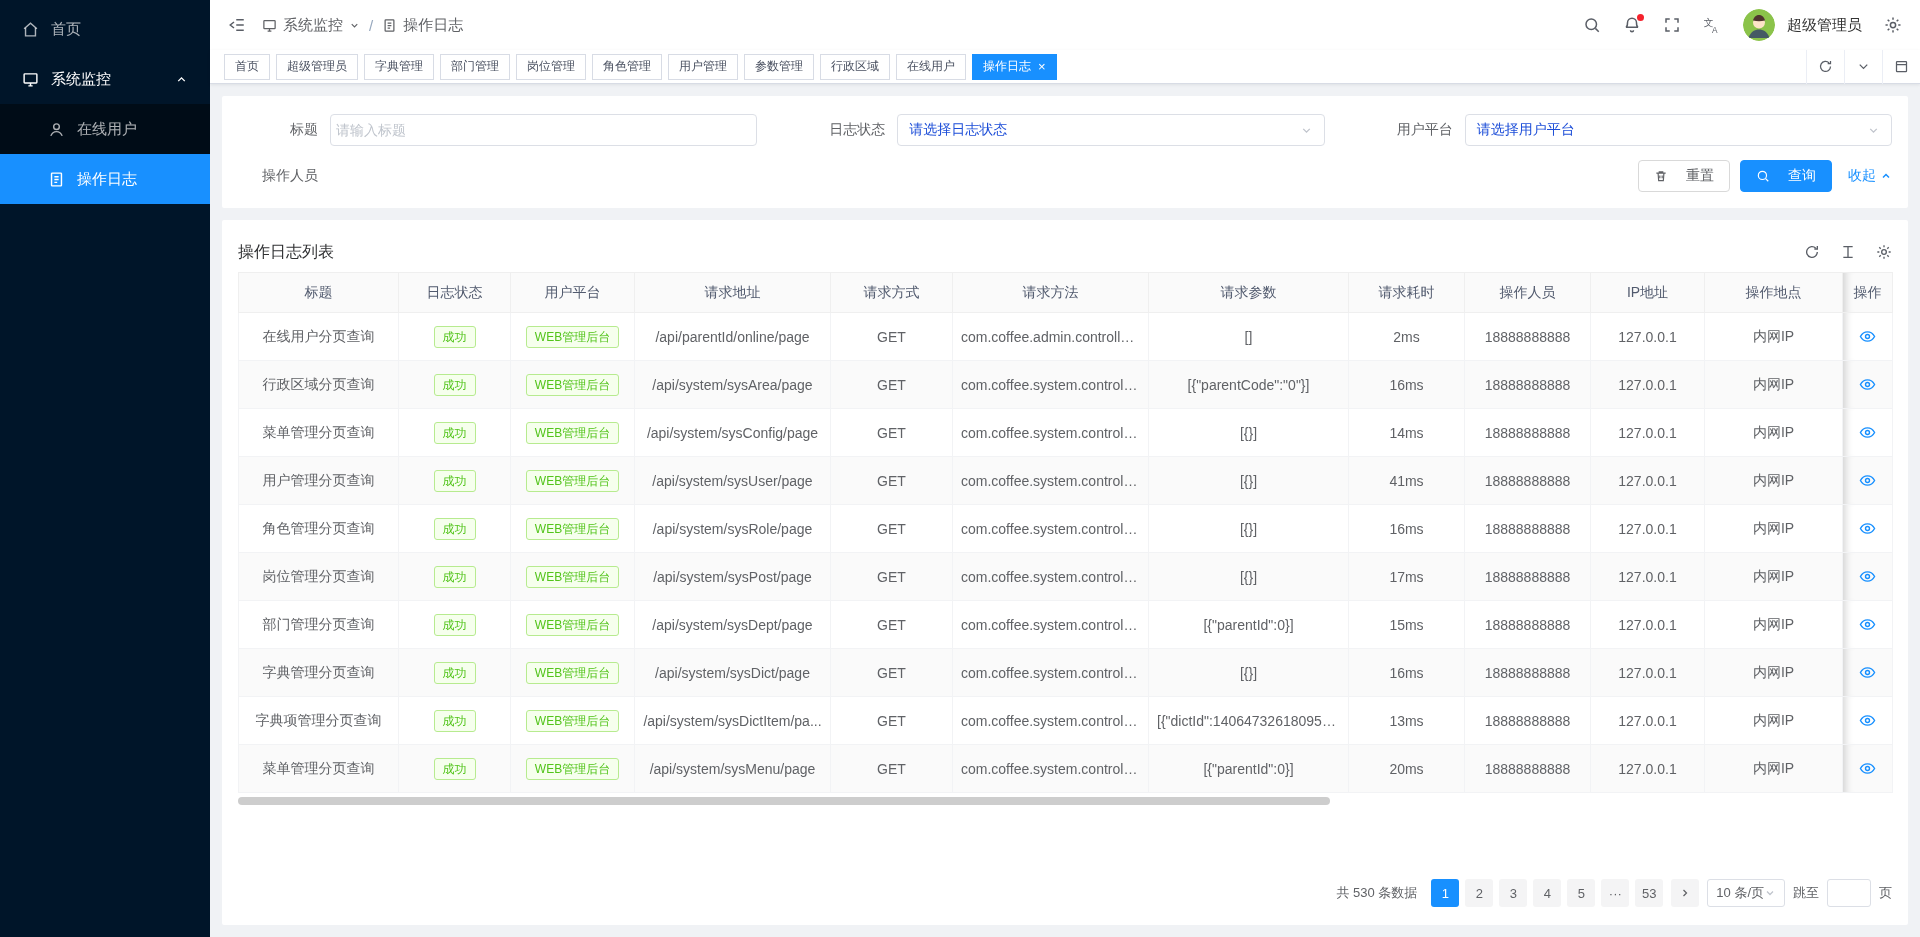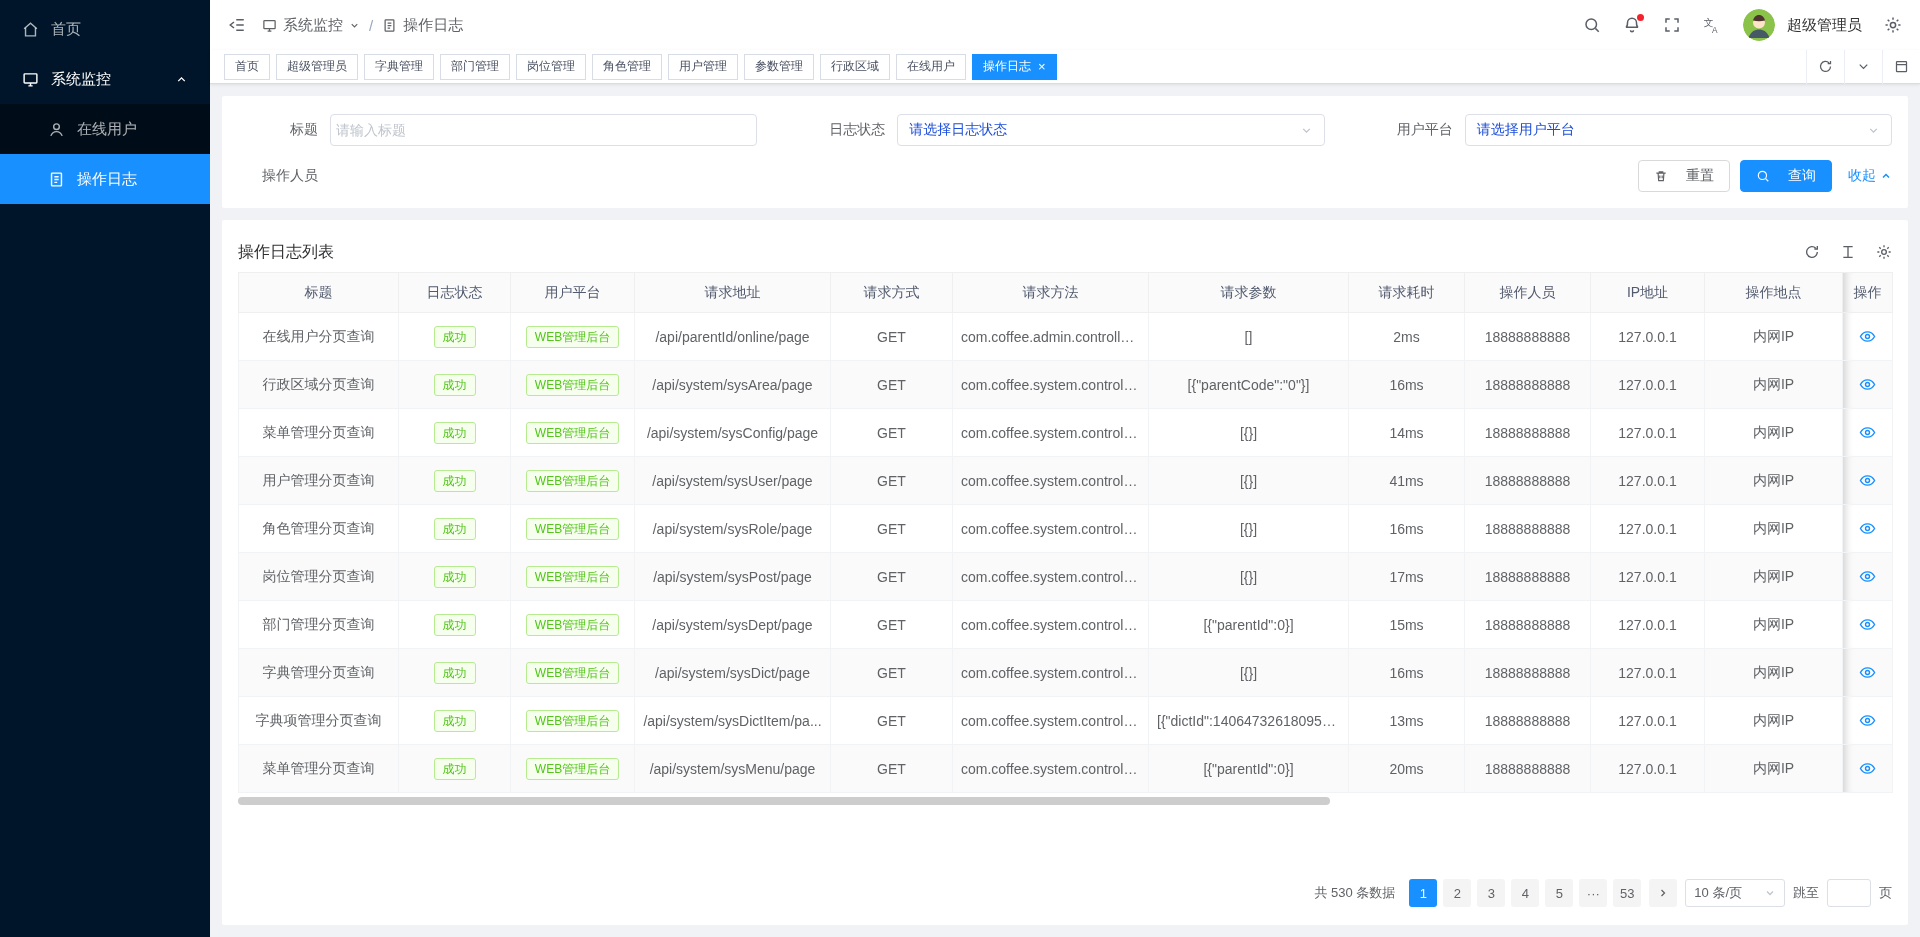--- a/index.html
+++ b/index.html
@@ -90,21 +90,21 @@
 
   .hscroll { height:10px; margin-top:4px; flex-shrink:0; }
   .hthumb { width:66%; height:8px; background:#cdcdcd; border-radius:4px; }
 
   .pagination { margin-top:auto; display:flex; align-items:center; justify-content:flex-end; gap:8px; color:#606266; font-size:13px; height:40px; flex-shrink:0; }
   .total { margin-right:6px; font-size:13px; }
   .pager { display:flex; align-items:center; gap:6px; }
   .page-btn { min-width:28px; height:28px; border-radius:3px; background:#f4f4f5; display:inline-flex; align-items:center; justify-content:center; padding:0 6px; cursor:pointer; font-size:13px; color:#606266; }
   .page-btn.active { background:#1890ff; color:#fff; }
   .page-btn svg { width:12px; height:12px; }
-  .size-select { height:28px; border:1px solid #dcdfe6; border-radius:3px; padding:0 8px; display:inline-flex; align-items:center; gap:22px; font-size:13px; cursor:pointer; background:#fff; color:#606266; }
+  .size-select { height:28px; border:1px solid #dcdfe6; border-radius:3px; padding:0 8px; display:inline-flex; align-items:center; gap:0; font-size:13px; cursor:pointer; background:#fff; color:#606266; }
   .size-select svg { width:12px; height:12px; color:#c0c4cc; }
   .jump-input { width:44px; height:28px; border:1px solid #dcdfe6; border-radius:3px; outline:none; font-size:13px; text-align:center; }
 </style>
 </head>
 <body>
 
 <div class="app">
 
   <aside class="sidebar">
     <nav class="menu">

